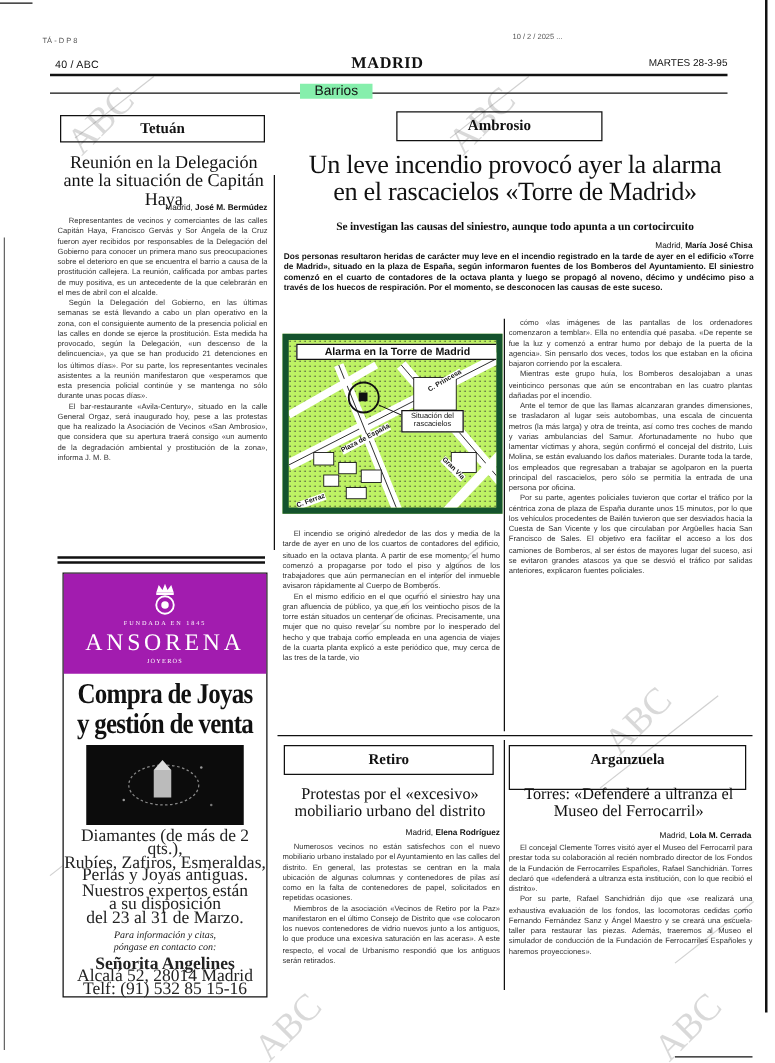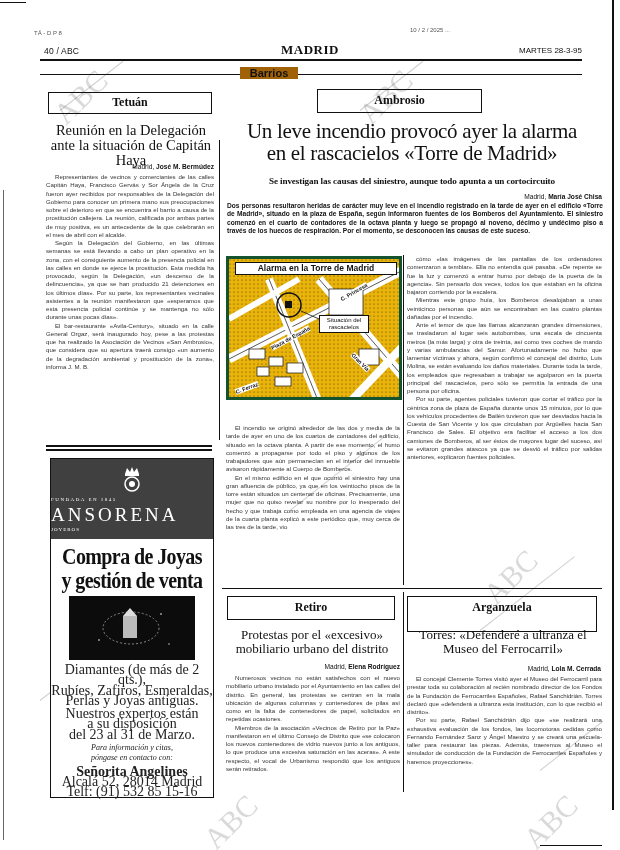--- a/index.html
+++ b/index.html
@@ -5,33 +5,33 @@
   html, body { margin:0; padding:0; background:#fff; }
   body { width:620px; height:850px; position:relative; overflow:hidden; color:#111; font-family:"Liberation Sans", sans-serif; }
   .abs { position:absolute; }
   .serif { font-family:"Liberation Serif", "DejaVu Serif", serif; }
   .sans { font-family:"Liberation Sans", "DejaVu Sans", sans-serif; }
   .rule { position:absolute; background:#111; }
   .topmark { font-size:6px; color:#555; }
   .pagenum { font-size:8.5px; letter-spacing:0.2px; }
   .section-title { font-size:13px; font-weight:bold; letter-spacing:0.5px; text-align:center; }
   .date { font-size:8px; }
-  .barrios { font-size:11px; font-weight:bold; text-align:center; background:#a16207; padding:0 4px; }
+  .barrios { font-size:11px; font-weight:normal; text-align:center; background:#86efac; padding:0 4px; }
   .box-label { border:1.5px solid #111; text-align:center; font-weight:bold; font-size:12px; box-sizing:border-box; }
   .headline { font-weight:normal; text-align:center; line-height:1.05; }
   .byline { font-size:6.6px; text-align:right; }
   .byline b { font-weight:bold; }
   .body { font-size:6.1px; line-height:8.25px; text-align:justify; color:#333; }
   .body p { margin:0; text-indent:9px; }
   .lead { font-size:6.6px; line-height:8.3px; font-weight:bold; text-align:justify; color:#111; }
-  .map { border:3px solid #14532d; box-sizing:border-box; background:#eab308; overflow:hidden; }
+  .map { border:5px solid #14532d; box-sizing:border-box; background:#bef264; overflow:hidden;margin-top:11px; }
   .map-title { border:1px solid #111; font-size:8.5px; font-weight:bold; text-align:center; background:#fff; }
   .map-label { font-size:6px; border:1px solid #111; background:#fff; text-align:center; line-height:7px; padding:1px 2px; }
   .ad { border:1px solid #111; box-sizing:border-box; background:#fff; }
-  .ad-top { background:#404040; color:#fff; text-align:left; }
+  .ad-top { background:#a21caf; color:#fff; text-align:center; }
   .ad-text { text-align:center; font-family:"Liberation Serif", serif; font-size:14px; line-height:10.3px; color:#222; }
   .watermark { position:absolute; font-family:"Liberation Serif", serif; font-size:30px; color:rgba(120,120,120,0.28); transform:rotate(-45deg); pointer-events:none; }
   .wm-line { position:absolute; height:1px; background:rgba(120,120,120,0.35); transform-origin:left center; transform:rotate(-38deg); }
 </style>
 </head>
 <body>
 
 <div class="watermark" style="left:50px;top:80px;">ABC</div>
 <div class="watermark" style="left:355px;top:80px;">ABC</div>
 <div class="watermark" style="left:330px;top:340px;">ABC</div>

